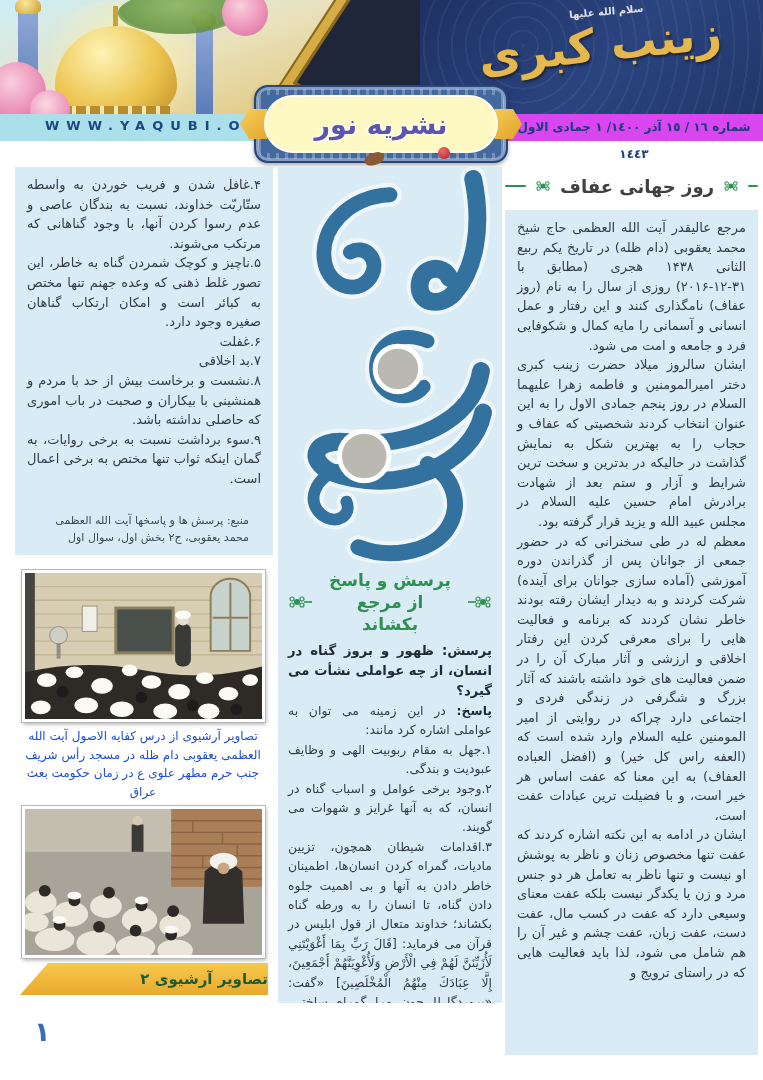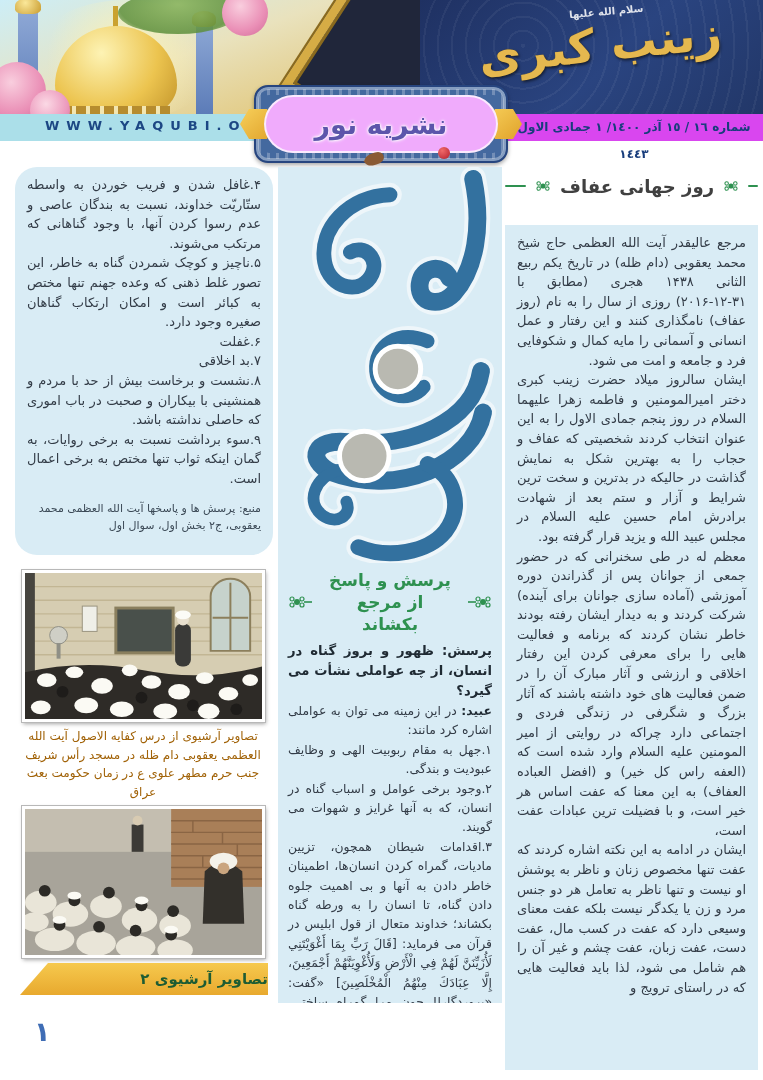--- a/index.html
+++ b/index.html
@@ -42,66 +42,66 @@
             font-size:13px;letter-spacing:7px;}
   .date-strip{position:absolute;left:505px;top:114px;width:258px;height:27px;background:#d946ef;}
   .date-text{display:block;text-align:center;color:#183d7c;font-weight:bold;font-size:12px;line-height:27px;}
   .medallion{position:absolute;left:254px;top:85px;width:250px;height:74px;border-radius:14px;
              background:#44699f;border:2px solid #27457f;
              box-shadow:0 2px 4px rgba(0,0,0,.35), inset 0 0 0 3px rgba(255,255,255,.35);}
   .medallion::before{content:"";position:absolute;inset:2px;border-radius:11px;
              background:repeating-linear-gradient(90deg,rgba(255,255,255,.25) 0 3px,rgba(255,255,255,0) 3px 9px);
              -webkit-mask:linear-gradient(#000 0 0) content-box, linear-gradient(#000 0 0);
              mask-composite:exclude;padding:6px;}
-  .medal-inner{position:absolute;inset:8px;border-radius:34px;background:#f0abfc;
+  .medal-inner{position:absolute;inset:8px;border-radius:34px;background:#fef9c3;
                border:2px solid rgba(255,255,255,.75);display:flex;align-items:center;justify-content:center;}
   .medal-title{color:#5c55ab;font-size:27px;font-weight:bold;letter-spacing:1px;
                text-shadow:0 0 2px #fff,0 0 3px #fff,0 0 4px #fff;}
   .hex{position:absolute;top:22px;width:36px;height:30px;background:linear-gradient(140deg,#f7cf5a,#e0a22a);
        clip-path:polygon(25% 0,75% 0,100% 50%,75% 100%,25% 100%,0 50%);
        box-shadow:0 0 0 2px #fff;}
   .hex.left{left:-16px;} .hex.right{right:-16px;}
   .pomegranate{position:absolute;right:56px;bottom:2px;width:12px;height:12px;border-radius:50%;
                background:radial-gradient(circle at 35% 30%,#f06a6a,#b41f2c);}
   .bird{position:absolute;left:108px;bottom:-4px;width:20px;height:12px;border-radius:60% 40% 50% 50%;
         background:#8a5a34;transform:rotate(-15deg);}
   .bird::after{content:"";position:absolute;left:-5px;top:2px;border:4px solid transparent;border-right:7px solid #8a5a34;}
   
   .panel{background:#d9ecf5;}
   .body-text{font-size:13px;line-height:19.6px;color:#333c47;text-align:justify;}
   .body-text p{margin:0;}
-  .col-left{position:absolute;left:15px;top:167px;width:234px;height:372px;padding:8px 12px;overflow:hidden;border-radius:22px;}
+  .col-left{position:absolute;left:15px;top:167px;width:234px;height:372px;padding:8px 12px;overflow:hidden;}
   .source-note{font-size:11px;line-height:17px;color:#3c4a57;margin-top:3px;}
   .photo{position:absolute;left:22px;width:237px;height:146px;border:3px solid #fff;
          outline:1px solid #b8b8b8;box-shadow:1px 2px 4px rgba(0,0,0,.35);background:#888;}
   .photo svg{display:block;width:100%;height:100%;}
   .photo1{top:570px;} .photo2{top:806px;}
   .caption{position:absolute;left:18px;top:727px;width:250px;font-size:12px;line-height:18.5px;
-           color:#a16207;text-align:center;}
+           color:#1d4ed8;text-align:center;}
   .banner{position:absolute;left:20px;top:963px;width:248px;height:32px;
           background:linear-gradient(180deg,#f6c94e,#e8a92e);
           clip-path:polygon(28px 0,100% 0,100% 100%,0 100%);
           display:flex;align-items:center;}
   .banner span{color:#1d5c33;font-weight:bold;font-size:15px;}
   .page-num{position:absolute;left:34px;top:1016px;font-size:27px;font-weight:bold;color:#3f6db5;}
   .col-mid{position:absolute;left:278px;top:167px;width:224px;height:836px;overflow:hidden;}
   .artwork{display:block;margin:0 auto;}
   .mid-intro{padding:2px 10px 0 10px;font-size:12.5px;line-height:19px;color:#2c6650;text-align:justify;margin:0;}
   .qa-head{display:flex;align-items:center;gap:16px;padding:6px 4px 4px 4px;}
   .qa-title{flex:1;text-align:center;color:#2e9150;font-weight:bold;font-size:17px;line-height:22px;}
   .qa-q{padding:2px 10px 0 10px;font-size:13.2px;line-height:20px;font-weight:bold;color:#1f2a33;text-align:justify;margin:0;}
   .qa-a{padding:0 10px;font-size:12.4px;line-height:19.4px;color:#333c47;text-align:justify;}
   .qa-a p{margin:0;}
   .qa-label{font-weight:bold;color:#1f2a33;}
   .col-right-title{position:absolute;left:505px;top:168px;width:253px;height:36px;
                    display:flex;align-items:center;gap:4px;}
   .rline{height:2px;background:#2e9150;border-radius:2px;}
   .rline.short{width:10px;} .rline.long{flex:1;}
   .r-title{color:#404040;font-weight:bold;font-size:18px;white-space:nowrap;}
-  .col-right{position:absolute;left:505px;top:210px;width:229px;height:829px;padding:8px 12px;overflow:hidden;margin-top:15px;}
+  .col-right{position:absolute;left:505px;top:210px;width:229px;height:829px;padding:8px 12px;overflow:hidden;}
   .orn{flex:none;}
 </style>
 </head>
 <body>
 
 <div class="page">
 
   <div class="header">
     <div class="shrine">
       <div class="glow"></div>
@@ -146,21 +146,21 @@
   <div class="col-left panel body-text">
 
   <p>۴.غافل شدن و فریب خوردن به واسطه ستّاریّت خداوند، نسبت به بندگان عاصی و عدم رسوا کردن آنها، با وجود گناهانی که مرتکب می‌شوند.</p>
       <p>۵.ناچیز و کوچک شمردن گناه به خاطر، این تصور غلط ذهنی که وعده جهنم تنها مختص به کبائر است و امکان ارتکاب گناهان صغیره وجود دارد.</p>
       <p>۶.غفلت</p>
       <p>۷.بد اخلاقی</p>
       <p>۸.نشست و برخاست بیش از حد با مردم و همنشینی با بیکاران و صحبت در باب اموری که حاصلی نداشته باشد.</p>
       <p>۹.سوء برداشت نسبت به برخی روایات، به گمان اینکه ثواب تنها مختص به برخی اعمال است.</p>
     </div>
   <div style="position:absolute;left:27px;top:500px;width:234px;">
-    <p class="source-note" style="margin:0;">منبع: پرسش ها و پاسخها آیت الله العظمی محمد یعقوبی، ج۲ بخش اول، سوال اول</p>
+    <p class="source-note" style="margin:12px;">منبع: پرسش ها و پاسخها آیت الله العظمی محمد یعقوبی، ج۲ بخش اول، سوال اول</p>
   </div>
 
   <div class="photo photo1">
     <svg viewBox="0 0 240 150" preserveAspectRatio="none">
       <rect width="240" height="150" fill="#d6cdb2"></rect>
       <g stroke="#c2b694" stroke-width="1.5">
         <line x1="0" y1="14" x2="240" y2="14"></line>
           <line x1="0" y1="28" x2="240" y2="28"></line>
         <line x1="0" y1="42" x2="240" y2="42"></line>
           <line x1="0" y1="56" x2="240" y2="56"></line>
@@ -312,21 +312,21 @@
       </svg>
     </div>
 
     <p class="qa-q">
       <span>پرسش:</span>
       <span>ظهور و بروز گناه در انسان، از چه عواملی نشأت می گیرد؟</span>
     </p>
 
     <div class="qa-a">
       <p>
-        <span class="qa-label">عبید:</span>
+        <span class="qa-label">پاسخ:</span>
         <span>در این زمینه می توان به عواملی اشاره کرد مانند:</span>
       </p>
       <div>
 
       <p>۱.جهل به مقام ربوبیت الهی و وظایف عبودیت و بندگی.</p>
           <p>۲.وجود برخی عوامل و اسباب گناه در انسان، که به آنها غرایز و شهوات می گویند.</p>
           <p>۳.اقدامات شیطان همچون، تزیین مادیات، گمراه کردن انسان‌ها، اطمینان خاطر دادن به آنها و بی اهمیت جلوه دادن گناه، تا انسان را به ورطه گناه بکشاند؛ خداوند متعال از قول ابلیس در قرآن می فرماید: [قَالَ رَبِّ بِمَا أَغْوَيْتَنِي لَأُزَيِّنَنَّ لَهُمْ فِي الْأَرْضِ وَلَأُغْوِيَنَّهُمْ أَجْمَعِينَ، إِلَّا عِبَادَكَ مِنْهُمُ الْمُخْلَصِينَ] «گفت: «پروردگارا! چون مرا گمراه ساختی، من (نعمت‌های مادّی را) در زمین در نظر آنها زینت می‌دهم، و همگی را گمراه خواهم ساخت مگر بندگان مخلصت را».</p>
         </div>
     </div>
   </div>

